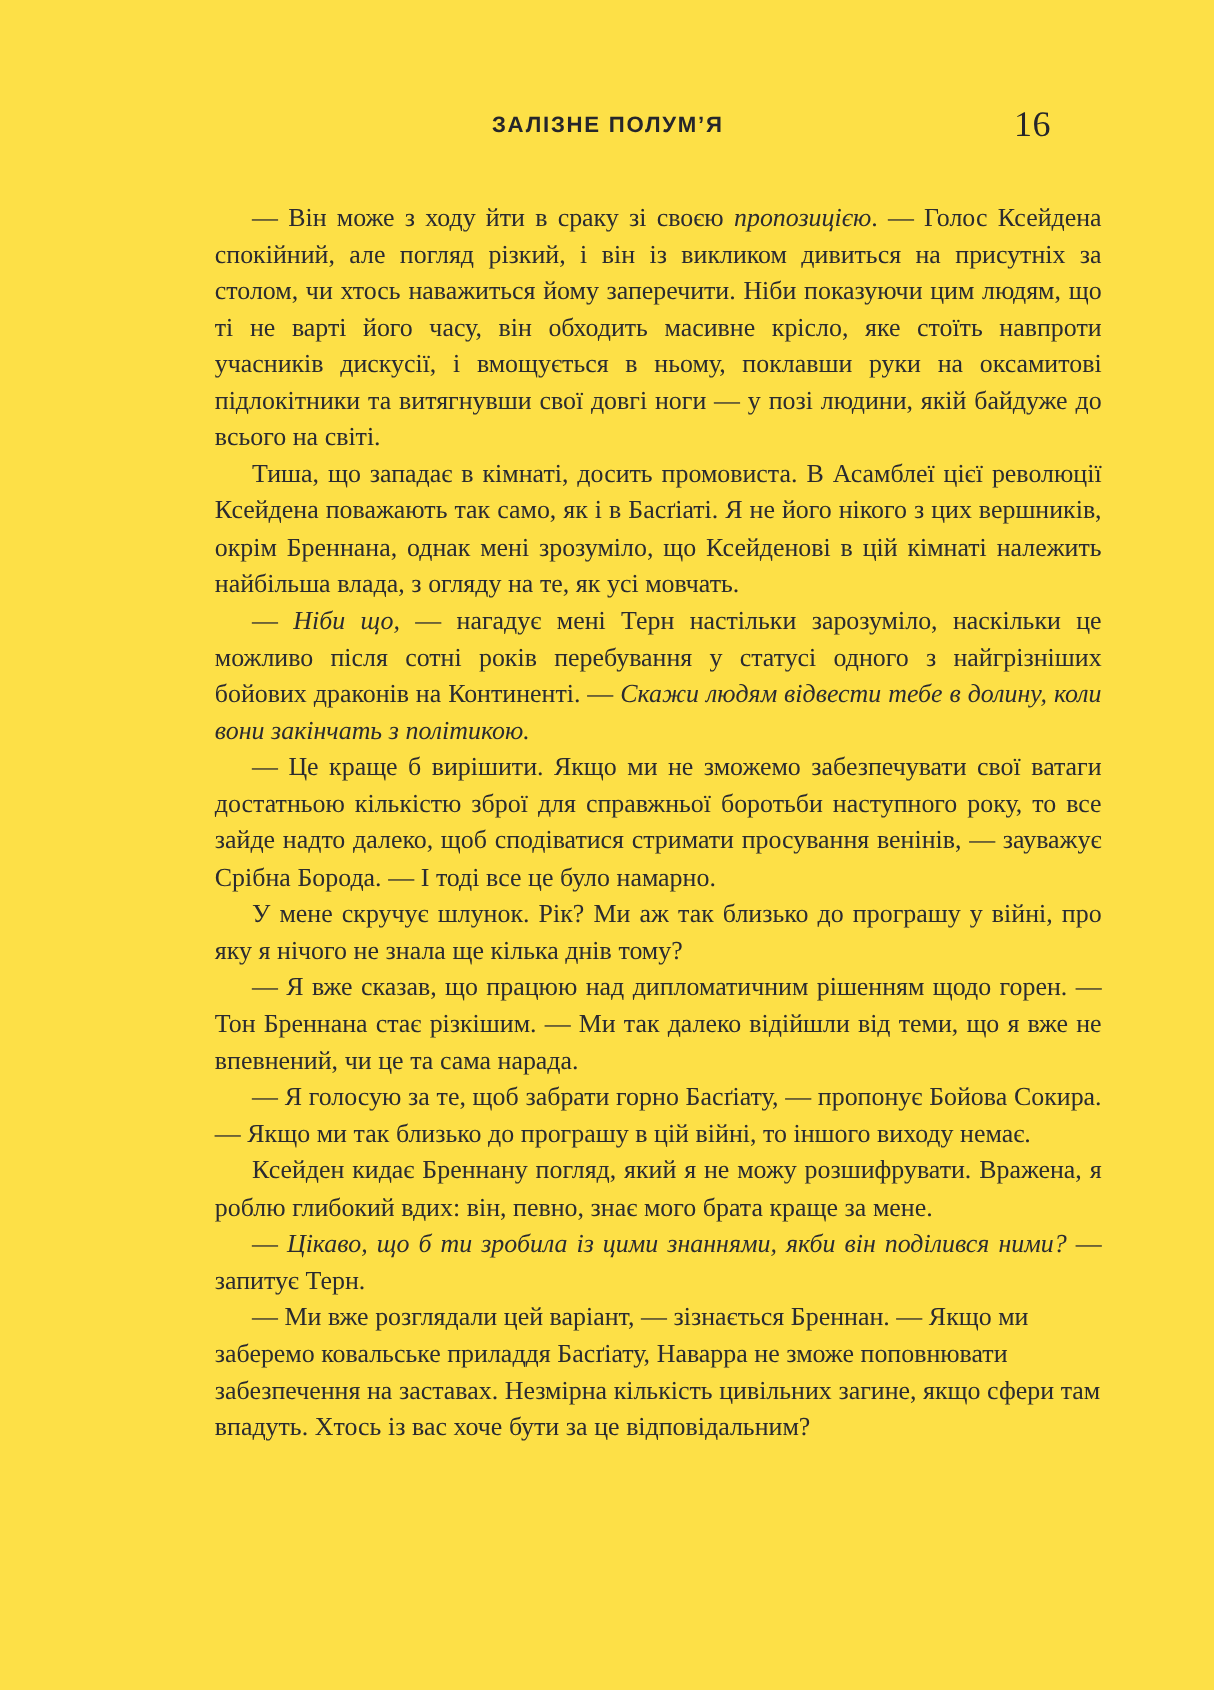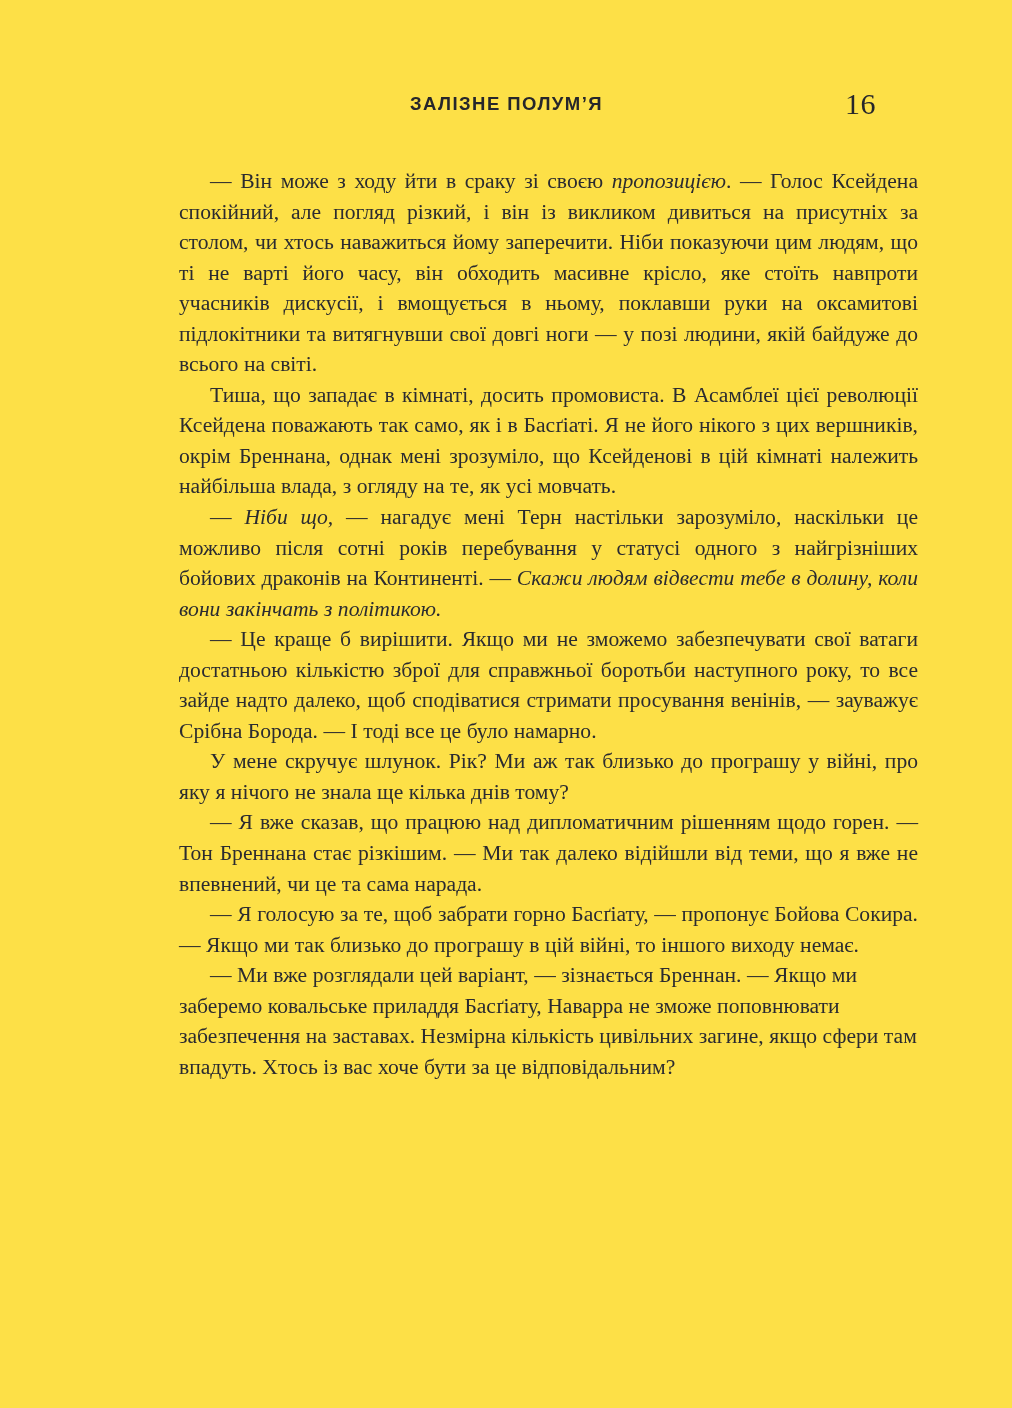--- a/index.html
+++ b/index.html
@@ -92,16 +92,18 @@
   </div>
 
   <div class="text-block" id="text-block">
       <p class="para"><span>— Він може з ходу йти в сраку зі своєю </span><em>пропозицією</em><span>. — Голос Ксейдена спокійний, але погляд різкий, і він із викликом дивиться на присутніх за столом, чи хтось наважиться йому заперечити. Ніби показуючи цим людям, що ті не варті його часу, він обходить масивне крісло, яке стоїть навпроти учасників дискусії, і вмощується в ньому, поклавши руки на оксамитові підлокітники та витягнувши свої довгі ноги — у позі людини, якій байдуже до всього на світі.</span></p>
       <p class="para"><span>Тиша, що западає в кімнаті, досить промовиста. В Асамблеї цієї революції Ксейдена поважають так само, як і в Басґіаті. Я не його нікого з цих вершників, окрім Бреннана, однак мені зрозуміло, що Ксейденові в цій кімнаті належить найбільша влада, з огляду на те, як усі мовчать.</span></p>
       <p class="para"><span>— </span><em>Ніби що,</em><span> — нагадує мені Терн настільки зарозуміло, наскільки це можливо після сотні років перебування у статусі одного з найгрізніших бойових драконів на Континенті. — </span><em>Скажи людям відвести тебе в долину, коли вони закінчать з політикою.</em></p>
       <p class="para"><span>— Це краще б вирішити. Якщо ми не зможемо забезпечувати свої ватаги достатньою кількістю зброї для справжньої боротьби наступного року, то все зайде надто далеко, щоб сподіватися стримати просування венінів, — зауважує Срібна Борода. — І тоді все це було намарно.</span></p>
       <p class="para"><span>У мене скручує шлунок. Рік? Ми аж так близько до програшу у війні, про яку я нічого не знала ще кілька днів тому?</span></p>
       <p class="para"><span>— Я вже сказав, що працюю над дипломатичним рішенням щодо горен. — Тон Бреннана стає різкішим. — Ми так далеко відійшли від теми, що я вже не впевнений, чи це та сама нарада.</span></p>
       <p class="para"><span>— Я голосую за те, щоб забрати горно Басґіату, — пропонує Бойова Сокира. — Якщо ми так близько до програшу в цій війні, то іншого виходу немає.</span></p>
+      <p class="para"><span>Ксейден кидає Бреннану погляд, який я не можу розшифрувати. Вражена, я роблю глибокий вдих: він, певно, знає мого брата краще за мене.</span></p>
+      <p class="para"><span>— </span><em>Цікаво, що б ти зробила із цими знаннями, якби він поділився ними?</em><span> — запитує Терн.</span></p>
       <p class="para"><span>— Ми вже розглядали цей варіант, — зізнається Бреннан. — Якщо ми заберемо ковальське приладдя Басґіату, Наварра не зможе поповнювати забезпечення на заставах. Незмірна кількість цивільних загине, якщо сфери там впадуть. Хтось із вас хоче бути за це відповідальним?</span></p>
     </div>
 
 </div>
 
 </body></html>

